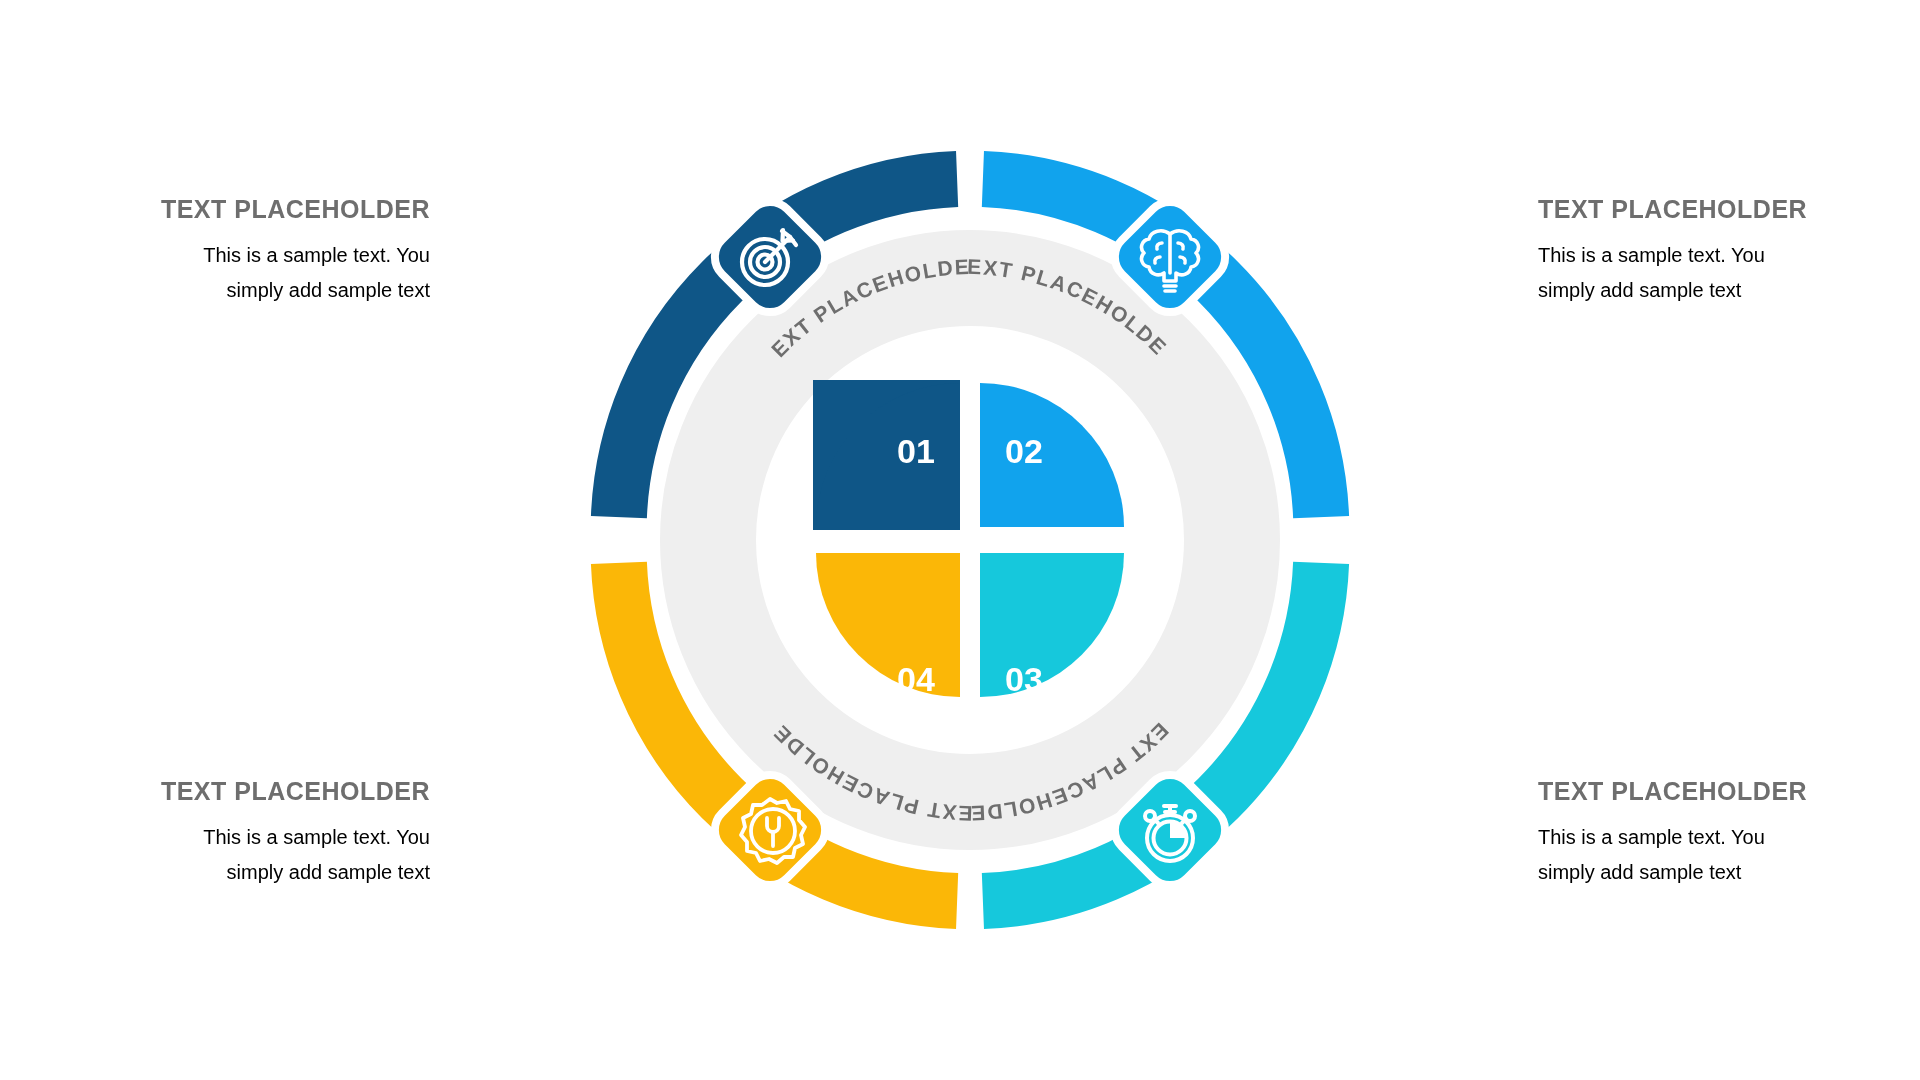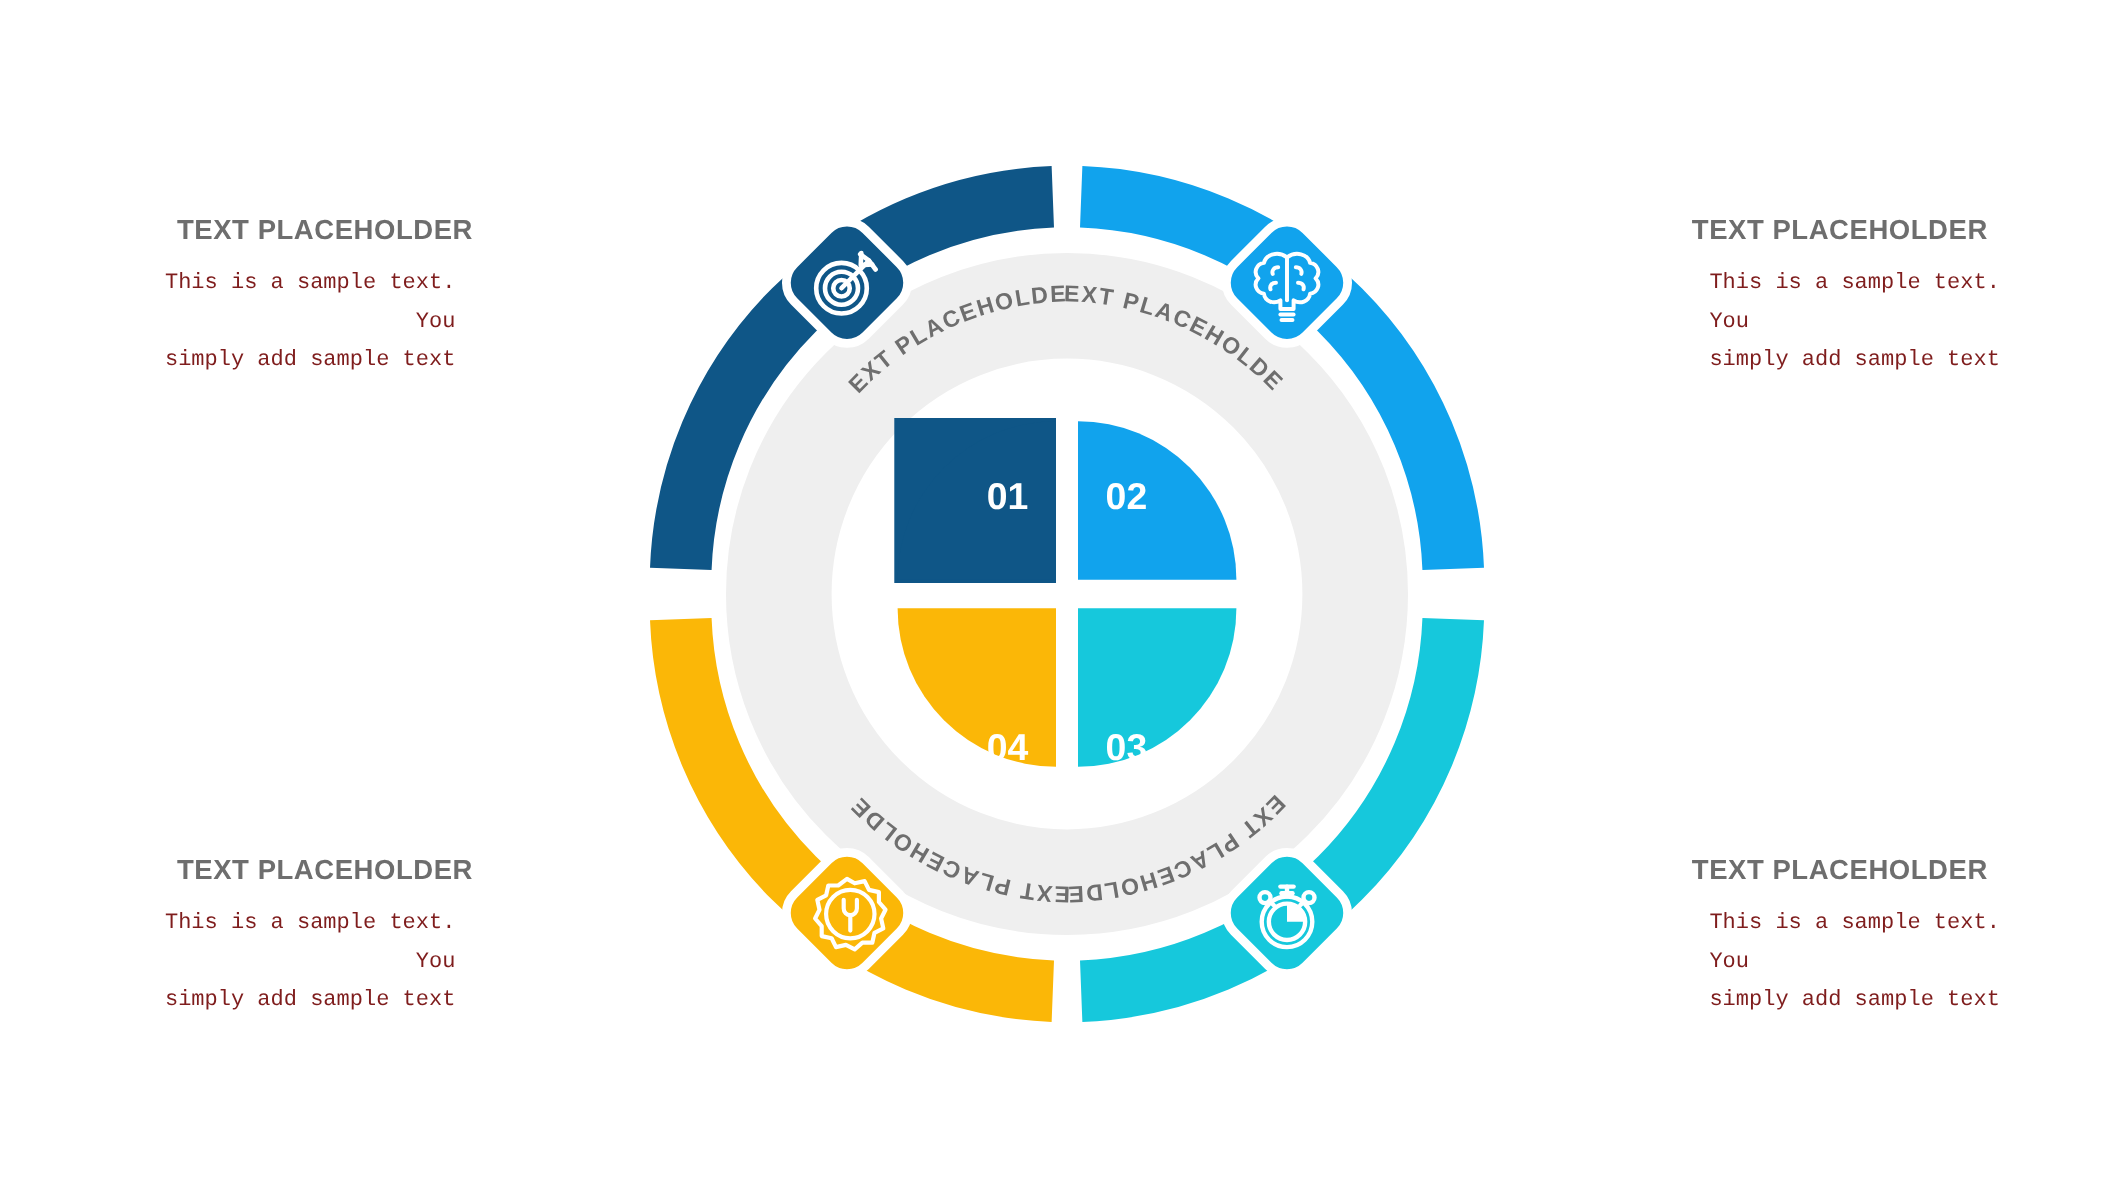--- a/index.html
+++ b/index.html
@@ -12,23 +12,22 @@
   }
   .stage{position:absolute;inset:0;}
 
   
   .block{position:absolute;width:300px;}
   .block .title{
     font-size:25px;font-weight:bold;letter-spacing:.5px;
     color:#6e6e6e;margin:0 0 14px 0;line-height:1.1;
   }
   .block .body{
-    font-size:20px;color:#7f1d1d;line-height:1.75;margin:16px;
+    font-size:20px;color:#000000;line-height:1.75;margin:0;
     font-weight:400;
-    font-family:Liberation Mono, monospace;
   }
   .block.right{text-align:left;}
   .block.left{text-align:right;}
 
   #block-1{left:130px;top:196px;}
   #block-2{left:1538px;top:196px;}
   #block-3{left:130px;top:778px;}
   #block-4{left:1538px;top:778px;}
 
   

